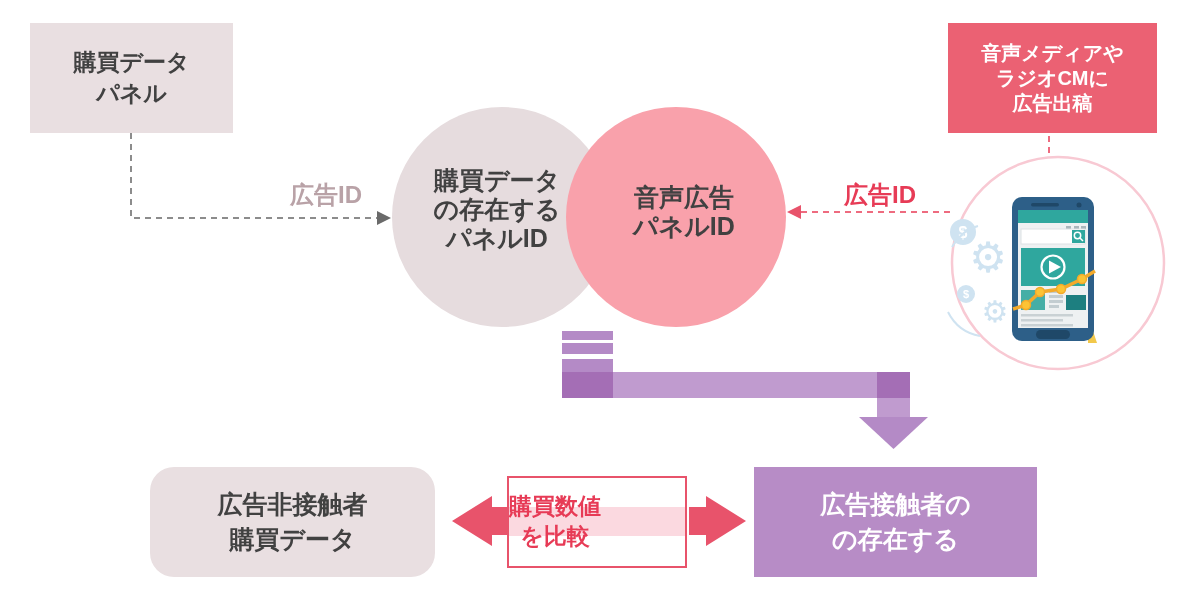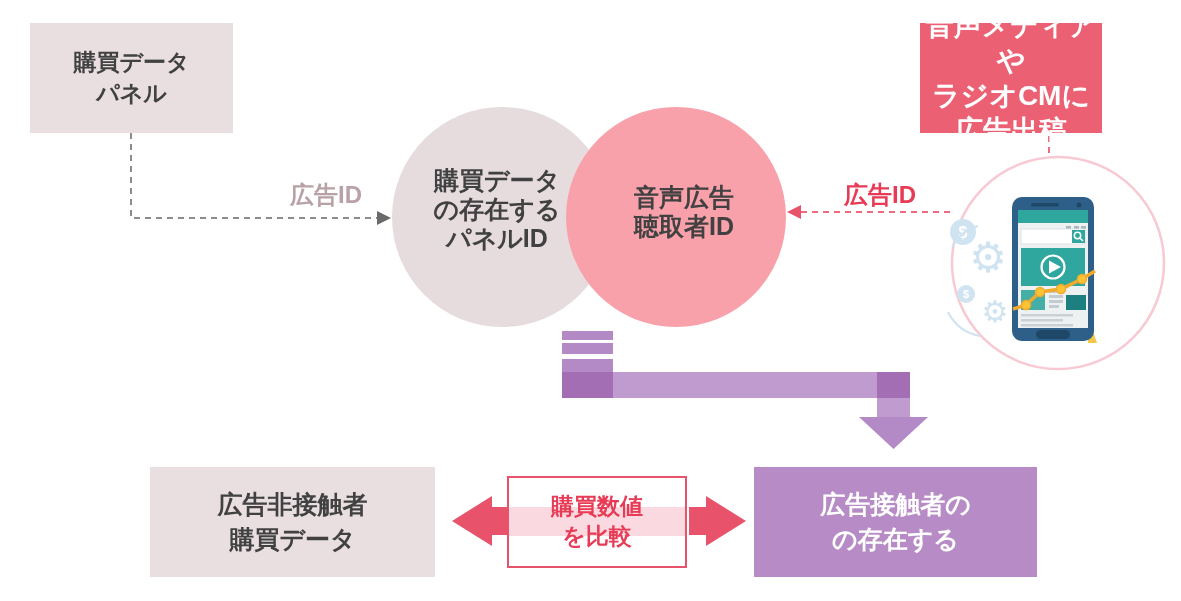--- a/index.html
+++ b/index.html
@@ -20,21 +20,21 @@
   .venn-label{
     z-index:2;text-align:center;font-weight:bold;color:var(--text_dark,#414141);
     font-size:25px;line-height:1.16;
   }
   .adid-label{
     z-index:2;text-align:right;font-weight:bold;font-size:24px;line-height:1;
   }
   #compare-box{
     left:507px;top:476px;width:180px;height:92px;z-index:3;
     background:#ffffff;border:2.5px solid var(--accent_red,#e8536b);
-    display:flex;align-items:center;justify-content:center;text-align:center;
+    display:flex;align-items:center;justify-content:flex-start;text-align:center;
     font-weight:bold;font-size:23px;line-height:1.3;color:var(--red_label,#e73b56);
   }
   #compare-shaft{
     position:absolute;left:0;top:29px;width:100%;height:29px;
     background:var(--compare_band,#fbd9e0);z-index:0;
   }
   #compare-box .lbl{position:relative;z-index:1;}
 </style>
 </head>
 <body>
@@ -129,36 +129,36 @@
 
     <g>
       <polygon points="452,521 492,496 492,507 509,507 509,535 492,535 492,546" fill="var(--accent_red,#e8536b)"></polygon>
       <polygon points="746,521 706,496 706,507 689,507 689,535 706,535 706,546" fill="var(--accent_red,#e8536b)"></polygon>
     </g>
   </svg>
 
   <div class="abs box box-beige preline" style="left:30px;top:23px;width:203px;height:110px;font-size:23px;line-height:1.35;">購買データ
 パネル</div>
 
-  <div class="abs box box-red preline" style="left:920px;top:23px;width:182px;height:110px;font-size:28px;line-height:1.25;">音声メディアや
+  <div class="abs box box-red preline" style="left:948px;top:23px;width:209px;height:110px;font-size:20px;line-height:1.25;">音声メディアや
 ラジオCMに
 広告出稿</div>
 
   <div class="abs adid-label" style="left:262px;top:183px;width:100px;color:var(--label_mauve,#b9a2a7);">広告ID</div>
 
   <div class="abs adid-label" style="left:816px;top:183px;width:100px;color:var(--red_label,#e73b56);">広告ID</div>
 
   <div class="abs venn-label preline" style="left:397px;top:166px;width:200px;">購買データ
 の存在する
 パネルID</div>
 
   <div class="abs venn-label preline" style="left:589px;top:183px;width:190px;">音声広告
-聴取者ID</div>
+パネルID</div>
 
-  <div class="abs box box-beige preline" style="left:150px;top:467px;width:285px;height:110px;font-size:25px;line-height:1.4;">広告非接触者
+  <div class="abs box box-beige preline" style="left:150px;top:467px;width:285px;height:110px;font-size:25px;line-height:1.4;border-radius:24px;">広告非接触者
 購買データ</div>
 
   <div class="abs box box-purple preline" style="left:754px;top:467px;width:283px;height:110px;font-size:25px;line-height:1.4;">広告接触者の
 の存在する</div>
 
   <div class="abs" id="compare-box">
     <div id="compare-shaft"></div>
     <span class="lbl preline">購買数値
 を比較</span>
   </div>

